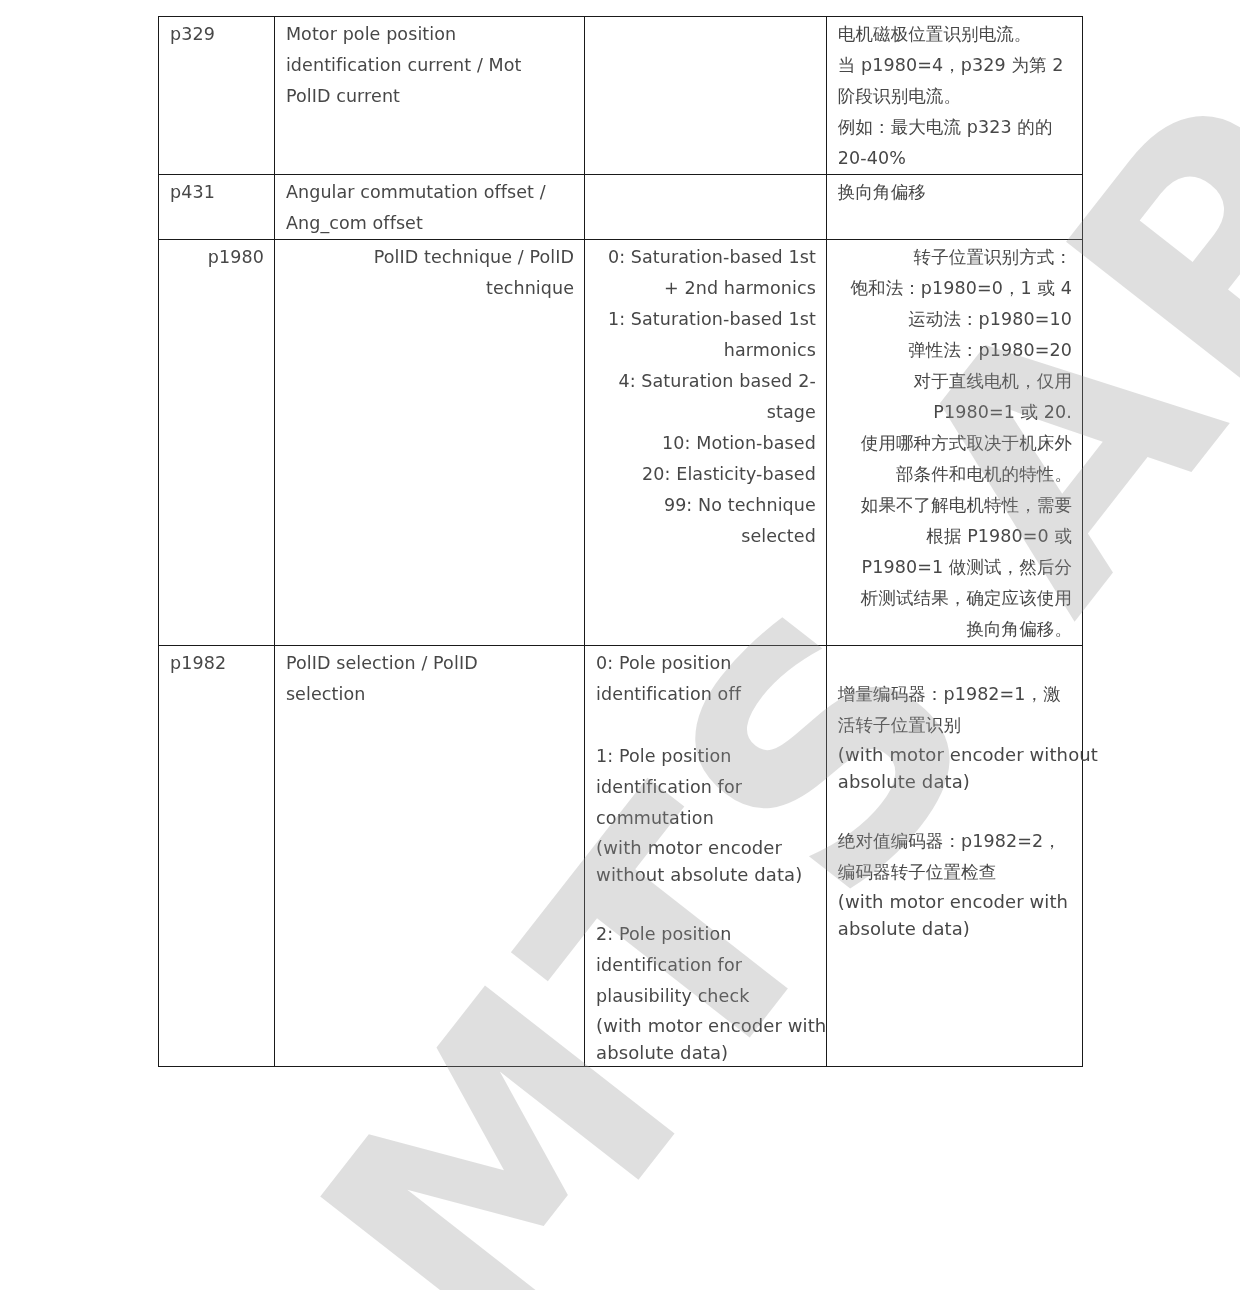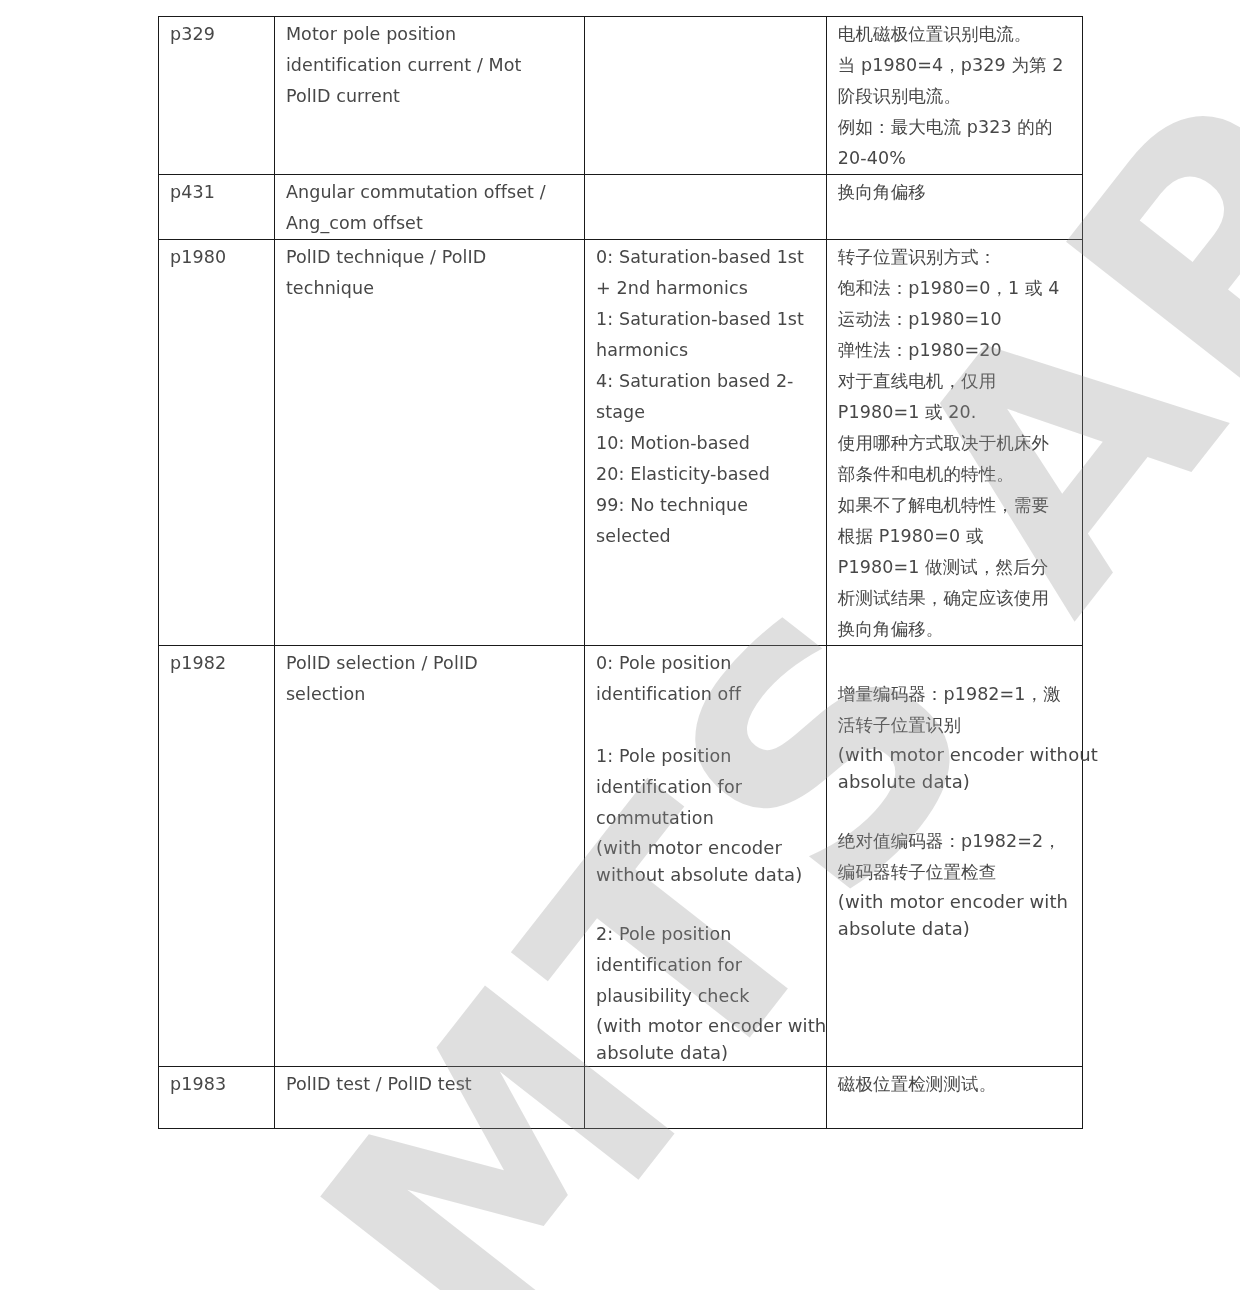--- a/index.html
+++ b/index.html
@@ -44,21 +44,21 @@
     .col-values { width: 219px; }
     .col-note { width: 232px; }
     .line { display: block; white-space: nowrap; }
     .line.small { font-size: 18px; line-height: 27px; }
     .gap { display: block; height: 31px; }
     .note-gap-top { display: block; height: 31px; }
 
     tr.r-p329 td { height: 153px; }
     tr.r-p431 td { height: 60px; margin-left: 40px; }
     tr.r-p640 td { height: 91px; }
-    tr.r-p1980 td { height: 401px; }
+    tr.r-p1980 td { height: 401px; text-align: right; }
     tr.r-p1981 td { height: 59px; }
     tr.r-p1982 td { height: 418px; }
     tr.r-p1983 td { height: 59px; }
 
     .watermark {
       position: absolute;
       pointer-events: none;
       color: rgba(150,150,150,0.30);
       font-family: "DejaVu Sans", "Liberation Sans", sans-serif;
       font-weight: bold;
@@ -188,29 +188,17 @@
           <span class="line small">(with motor encoder without</span>
           <span class="line small">absolute data)</span>
           <span class="gap"></span>
           <span class="line">绝对值编码器：p1982=2，</span>
           <span class="line">编码器转子位置检查</span>
           <span class="line small">(with motor encoder with</span>
           <span class="line small">absolute data)</span>
         </td>
       </tr>
 
-      <tr class="r-p1983">
-        <td>
-            <span class="line">p1983</span>
-          </td>
-        <td>
-          <span class="line">PolID test / PolID test</span>
-        </td>
-        <td></td>
-        <td>
-          <span class="line">磁极位置检测测试。</span>
-        </td>
-      </tr>
     </tbody>
   </table>
 
   <div class="watermark">MTS APC</div>
 </div>
 
 </body></html>

